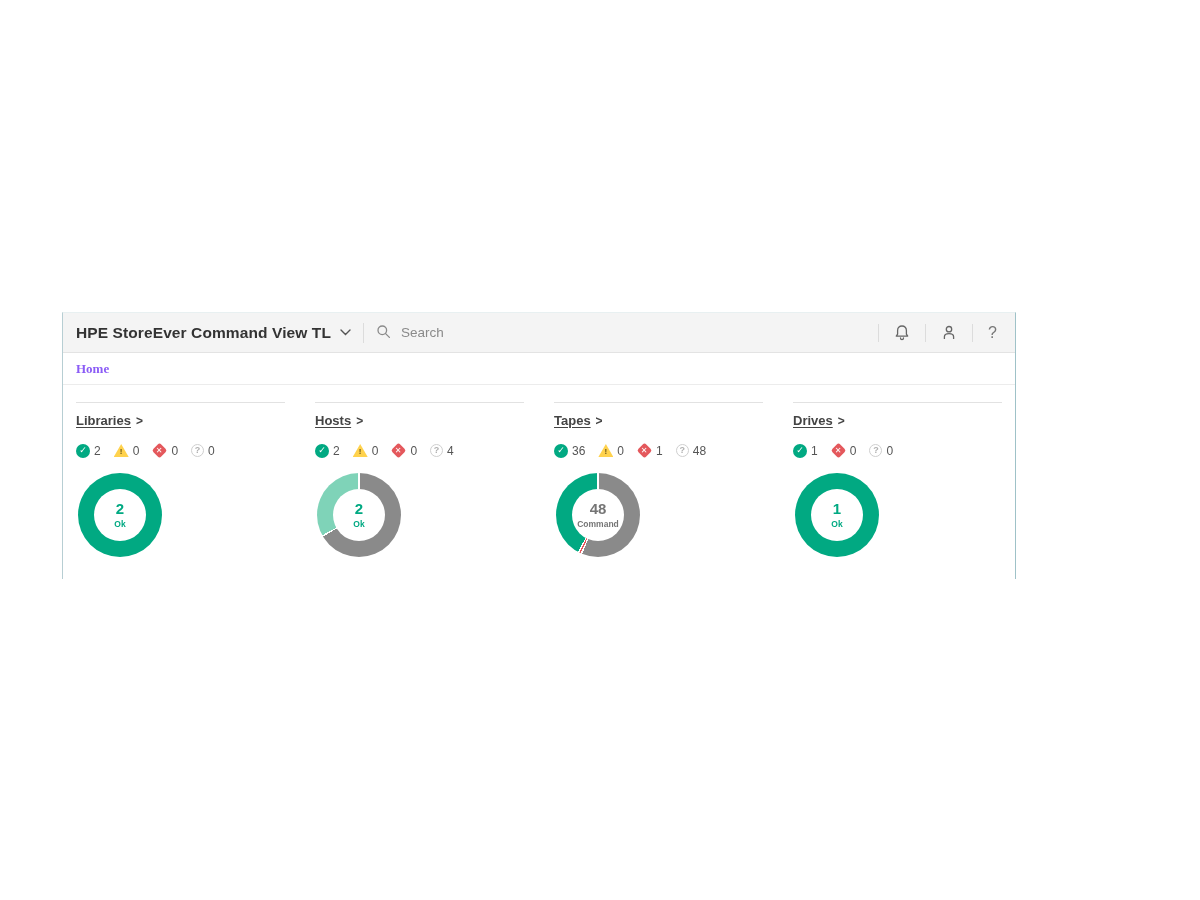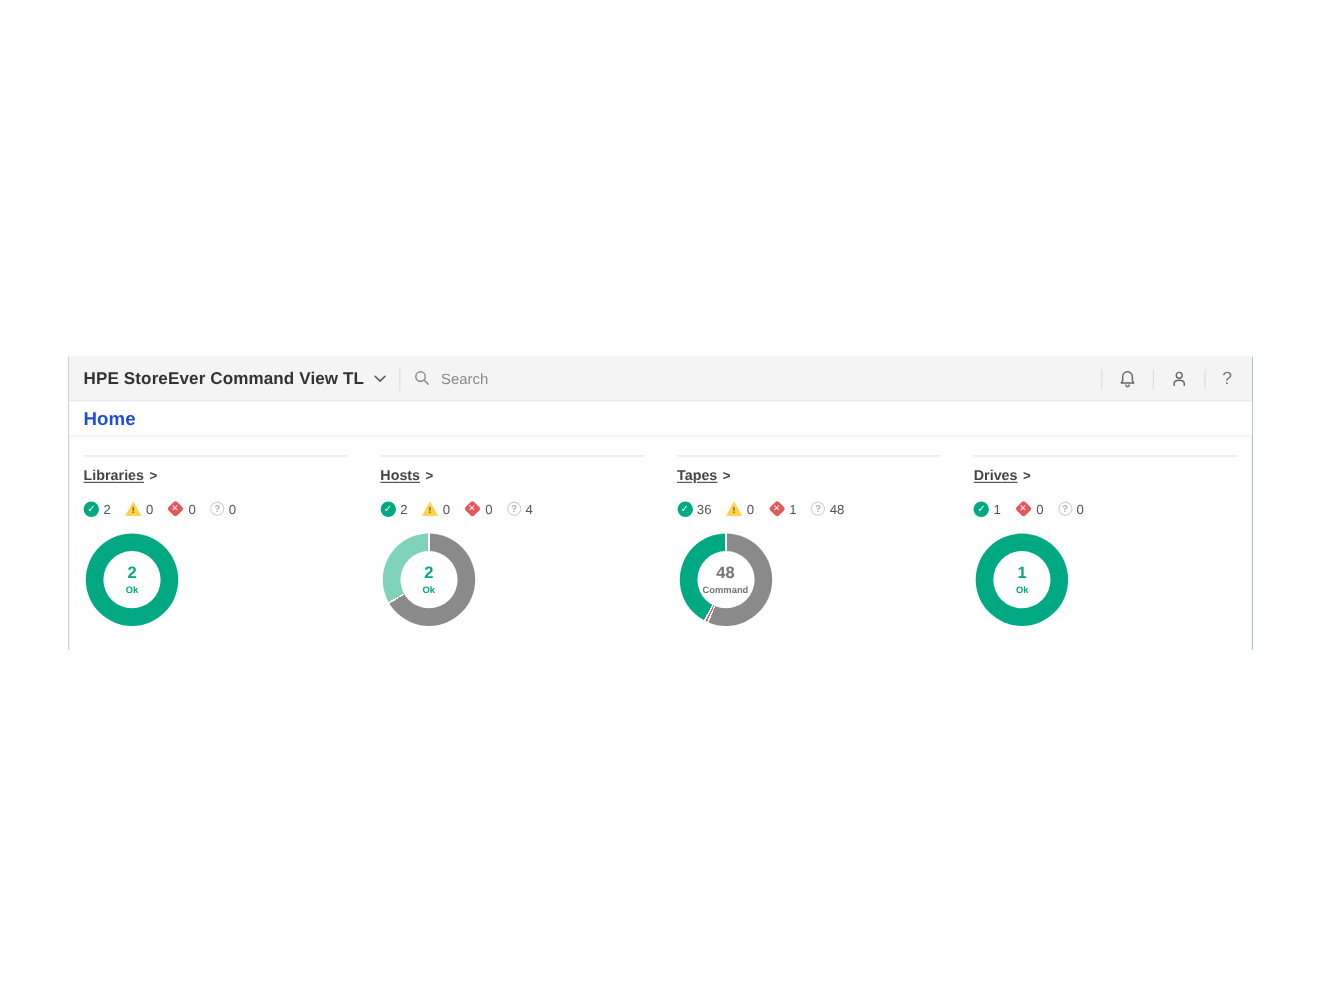--- a/index.html
+++ b/index.html
@@ -1,38 +1,38 @@
 <!DOCTYPE html>
 <html><head>
 <meta charset="utf-8">
 <title>HPE StoreEver Command View TL</title>
 <style>
   html,body{margin:0;padding:0;width:1200px;height:900px;background:#fff;overflow:hidden;
     font-family:"Liberation Sans","DejaVu Sans",sans-serif;}
   *{box-sizing:border-box;}
 
-  .app{position:absolute;left:62px;top:324px;width:1077px;height:267px;background:#fff;
+  .app{position:absolute;left:62px;top:312px;width:954px;height:267px;background:#fff;
     border-left:1px solid #b7ced3;border-right:1px solid #9fc2c8;border-top:1px solid #e8f0f1;}
 
   
   .topbar{height:40px;background:#f4f4f4;border-bottom:1px solid #e3e3e3;display:flex;align-items:center;padding:0 14px 0 13px;}
   .brand{display:flex;align-items:center;gap:9px;cursor:pointer;}
   .brand-title{font-size:15.5px;font-weight:700;color:#333;letter-spacing:.1px;white-space:nowrap;}
   .vdiv{width:1px;height:20px;background:#dcdcdc;margin:0 12px;}
   .vdiv.sm{height:18px;margin:0 11px;}
   .search{display:flex;gap:8px;flex:1;}
   .search input{border:none;background:transparent;outline:none;font-size:13.5px;color:#555;width:200px;}
   .search input::placeholder{color:#8a8a8a;opacity:1;}
   .tb-right{display:flex;align-items:center;}
   .tb-btn{background:none;border:none;padding:2px 4px;cursor:pointer;display:flex;align-items:center;justify-content:center;}
   .help-btn{font-size:16px;color:#777;font-family:"Liberation Sans",sans-serif;line-height:1;}
 
   
   .crumb-row{height:32px;background:#fff;border-bottom:1px solid #ececec;display:flex;align-items:center;padding:0 13px;}
-  .crumb{font-size:17px;font-weight:700;color:#1d4ed8;cursor:pointer;}
+  .crumb{font-size:13px;font-weight:700;color:#8b5cf6;cursor:pointer;font-family:Liberation Serif, serif;}
 
   
   .content{padding:17px 13px 0;display:grid;grid-template-columns:repeat(4,1fr);column-gap:30px;}
   .panel-divider{height:1px;background:#e2e2e2;margin-bottom:8px;}
   .panel-title{display:inline-flex;align-items:center;gap:5px;cursor:pointer;}
   .panel-title .t{font-size:13px;font-weight:700;color:#444;text-decoration:underline;text-underline-offset:2px;}
   .panel-title .c{font-size:12px;font-weight:700;color:#444;}
 
   .status-row{margin-top:14px;display:flex;align-items:center;height:15px;}
   .status-item{display:inline-flex;align-items:center;gap:4px;margin-right:13px;}

